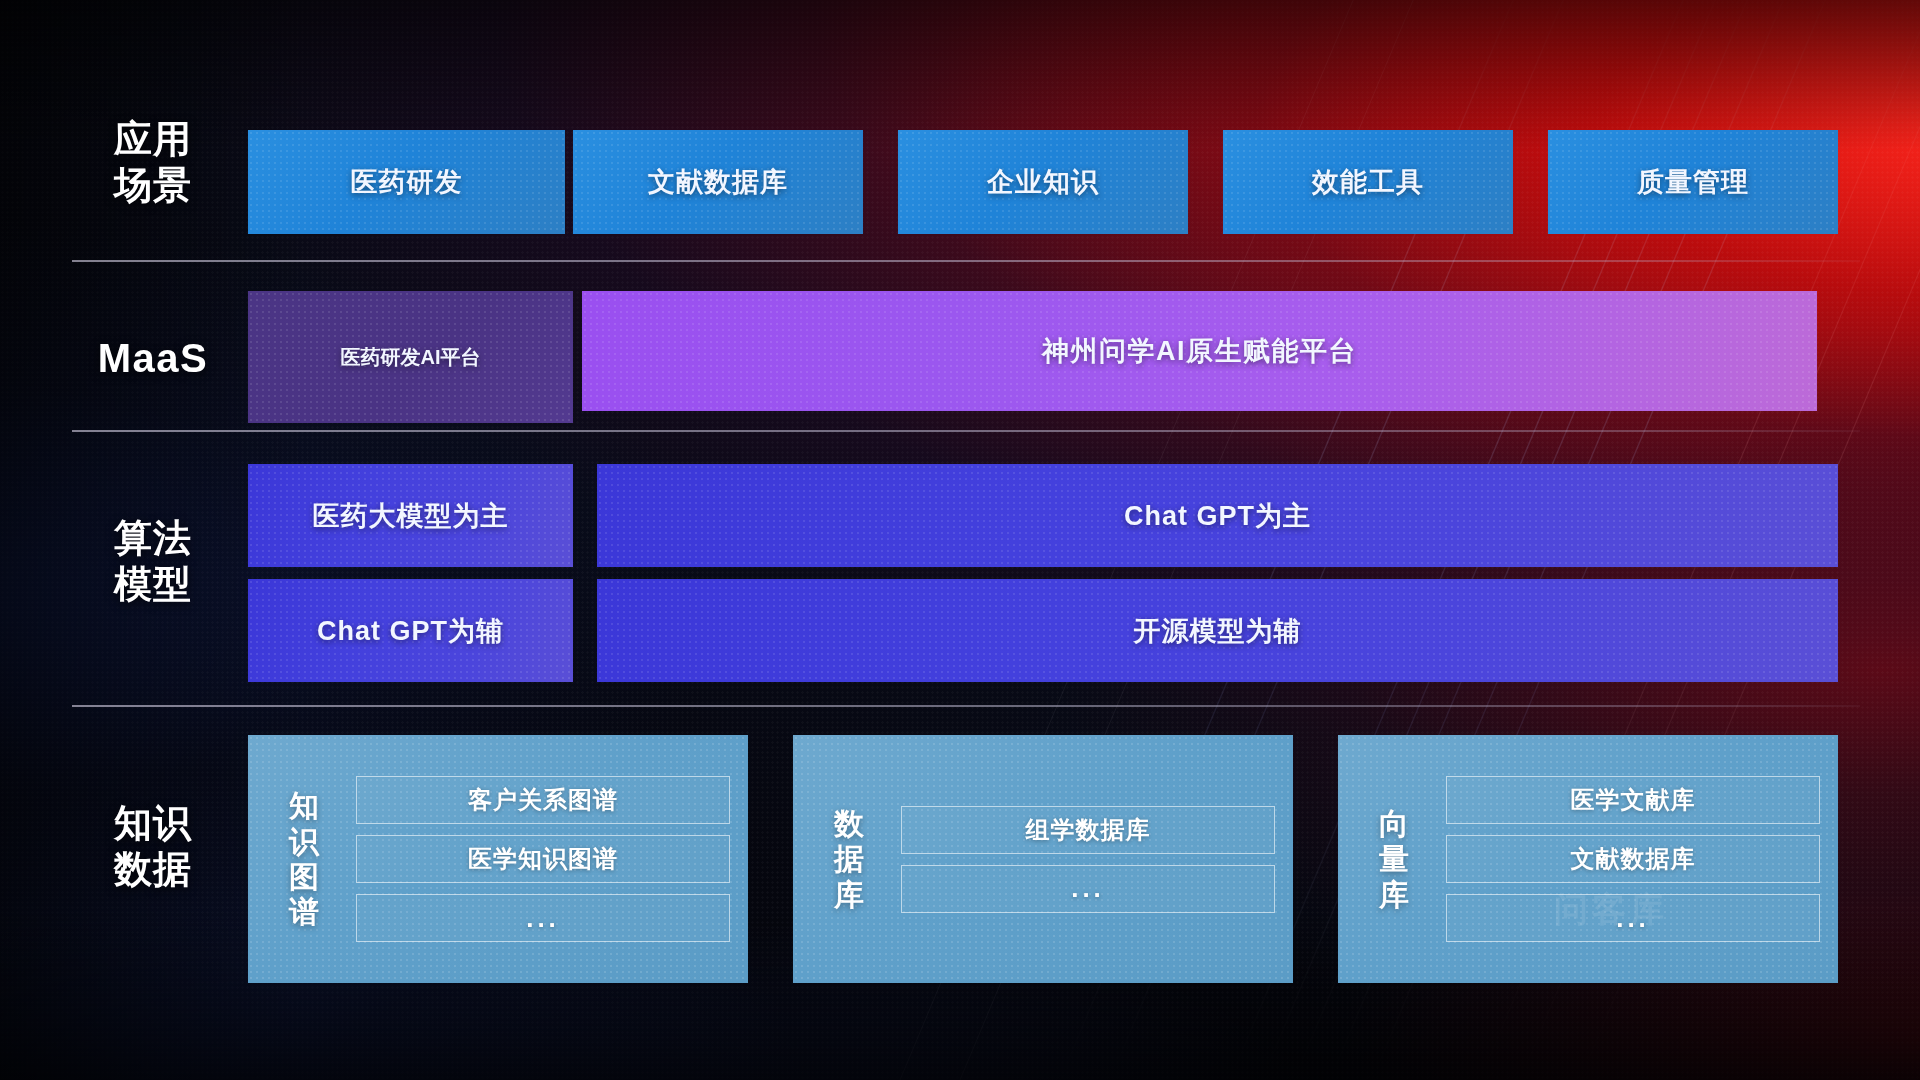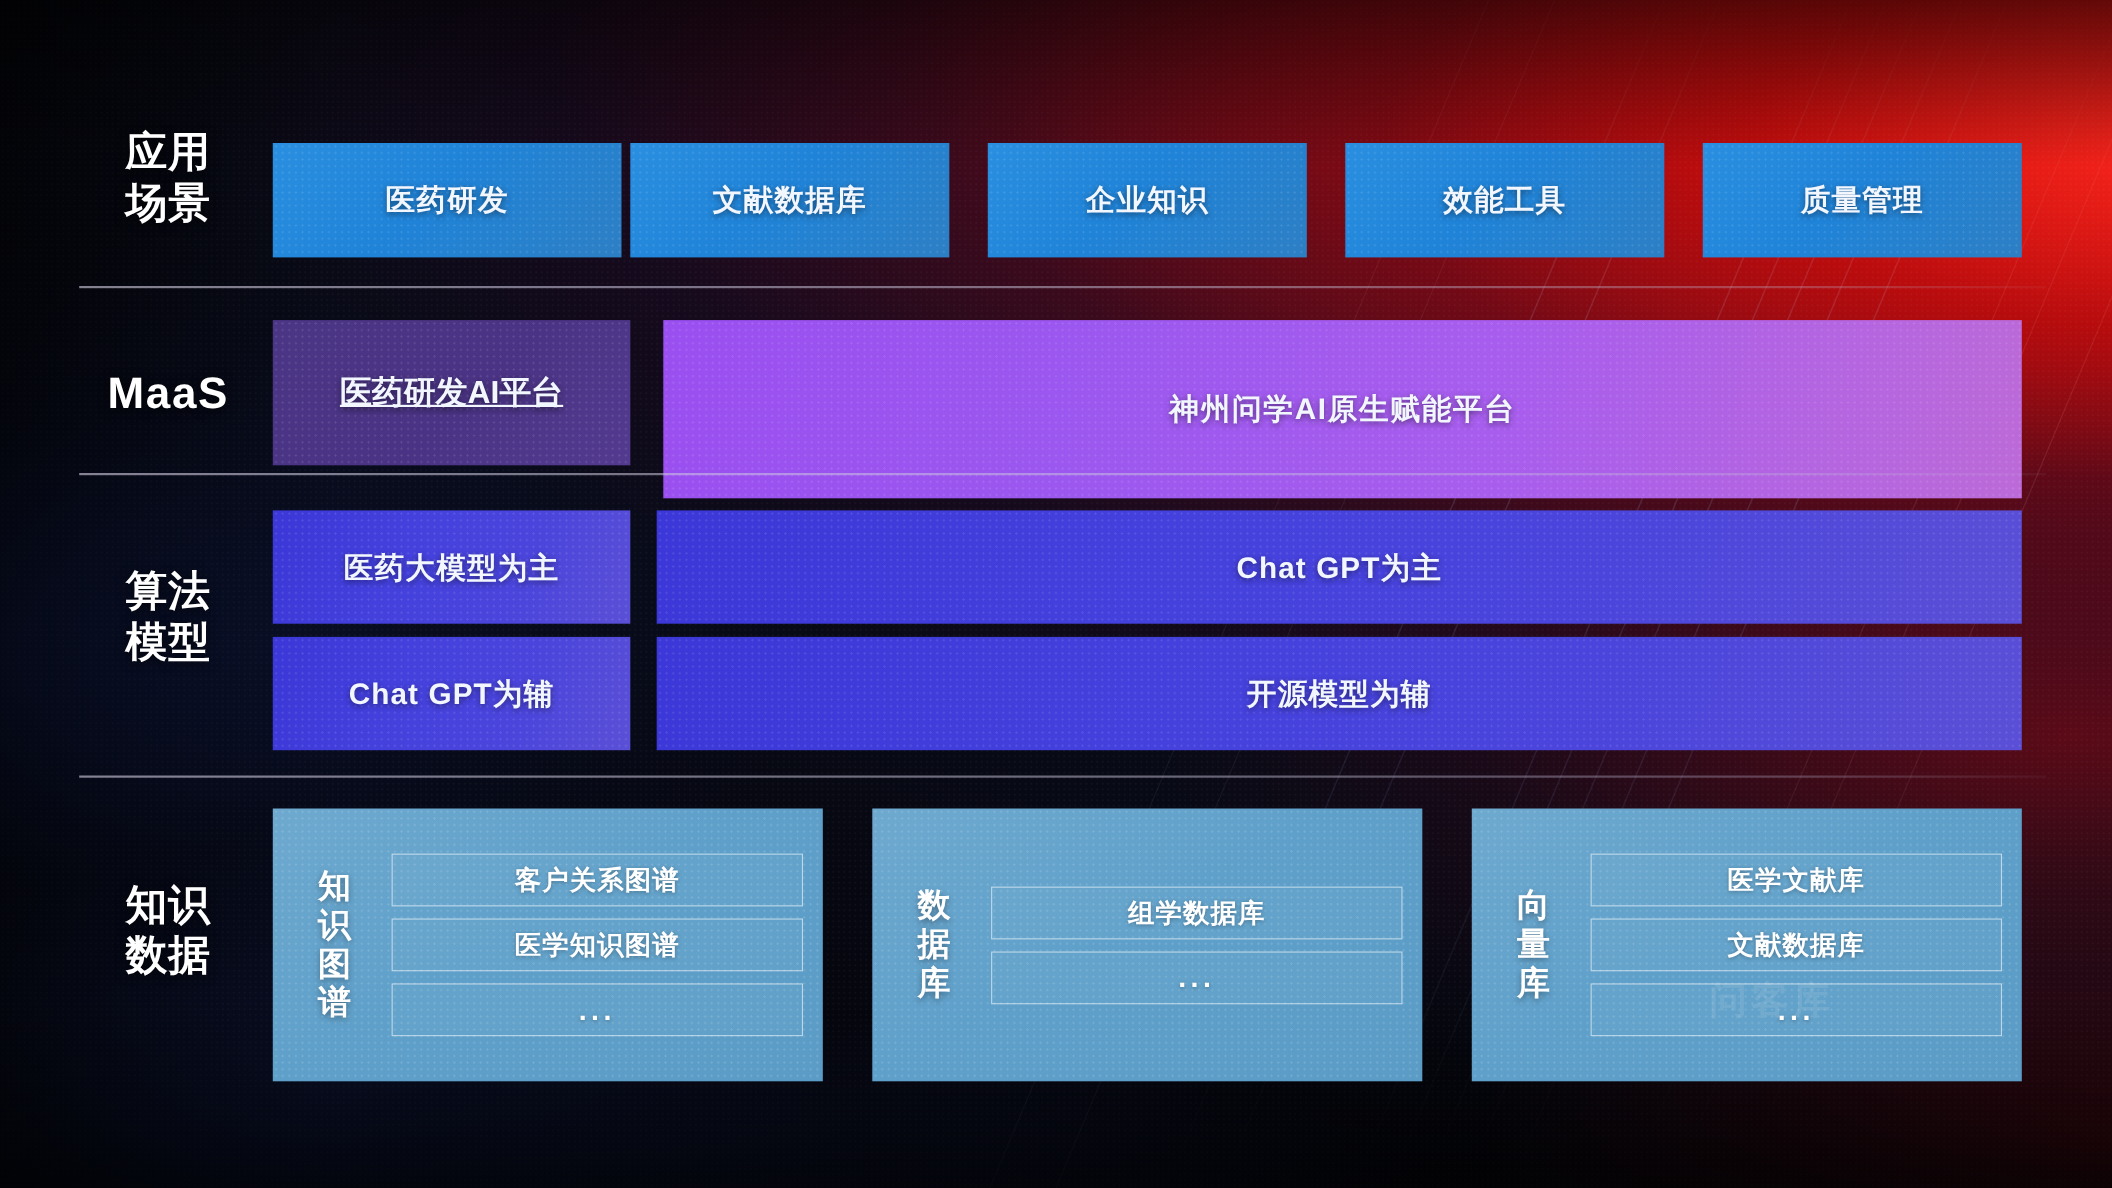--- a/index.html
+++ b/index.html
@@ -108,22 +108,21 @@
   .app-box {
     top: 130px; height: 104px;
     background: linear-gradient(135deg, #2a8fe0 0%, #1f83d8 45%, #2d7fc4 100%);
     font-size: 27px;
     letter-spacing: 1px;
   }
 
   
   .maas-dark {
     background: linear-gradient(135deg, #4b3585 0%, #4a3384 55%, #533a90 100%);
-    font-size: 29px;
-    text-decoration: underline;
+    font-size: 20px;
   }
   .maas-bright {
     background: linear-gradient(100deg, #9a4ff0 0%, #9b57ef 30%, #a85ded 62%, #bc6ad8 100%);
     font-size: 27px;
     letter-spacing: 1.5px;
   }
 
   
   .algo-box {
     background: linear-gradient(110deg, #3b37d8 0%, #4340dd 35%, #4b45dc 70%, #5a4fd6 100%);
@@ -270,21 +269,21 @@
 
     <div class="divider" style="top:260px;"></div>
 
     <div class="row-label en" style="top:334px;">MaaS</div>
 
     <div class="box maas-dark" style="left:248px; top:291px; width:325px; height:132px;">
       <div class="dots-overlay"></div>
       <span class="lbl">医药研发AI平台</span>
     </div>
 
-    <div class="box maas-bright" style="left:603px; top:291px; width:1235px; height:162px;">
+    <div class="box maas-bright" style="left:582px; top:291px; width:1235px; height:120px;">
       <div class="dots-overlay"></div>
       <span class="lbl">神州问学AI原生赋能平台</span>
     </div>
 
     <div class="divider" style="top:430px;"></div>
 
     <div class="row-label cn" style="top:515px;">算法
 模型</div>
 
     <div class="box algo-box" style="left:248px; top:464px; width:325px; height:103px;">

